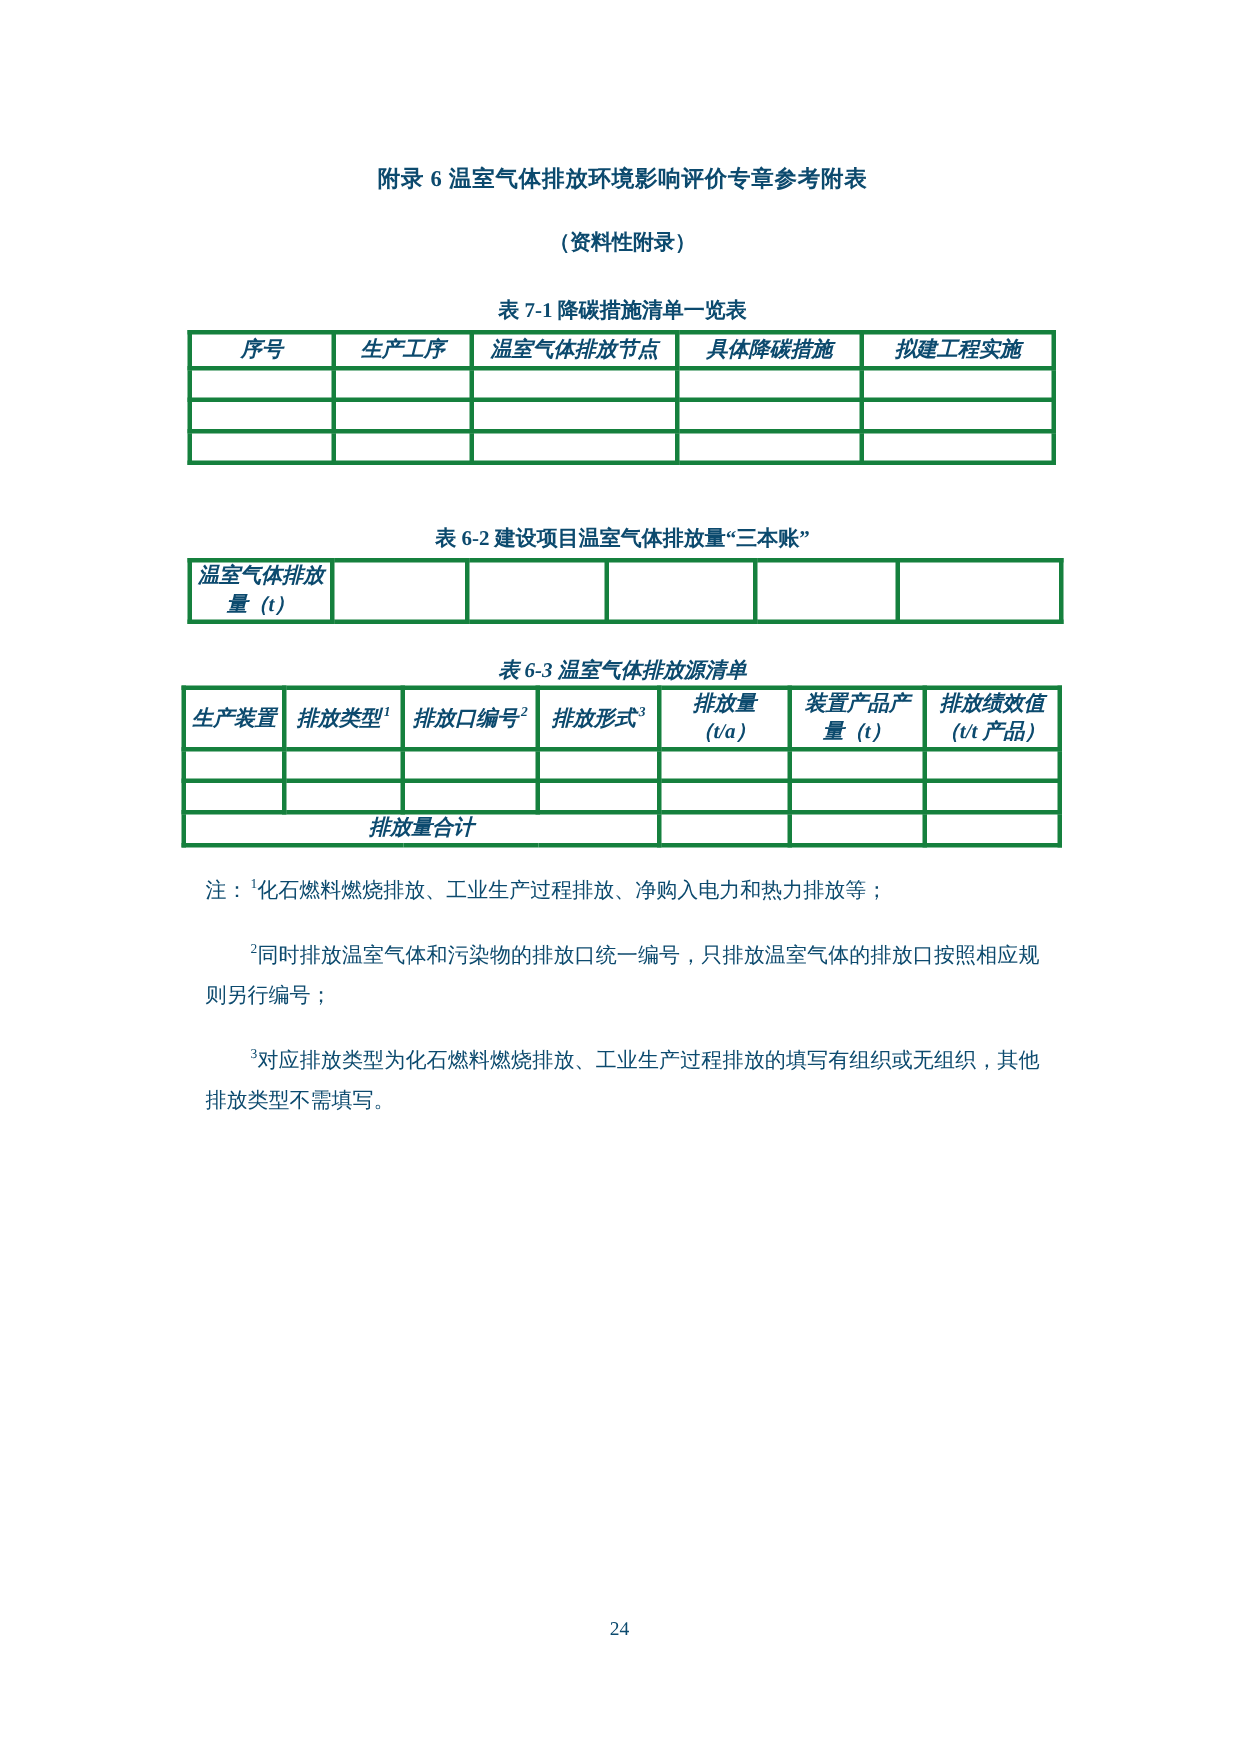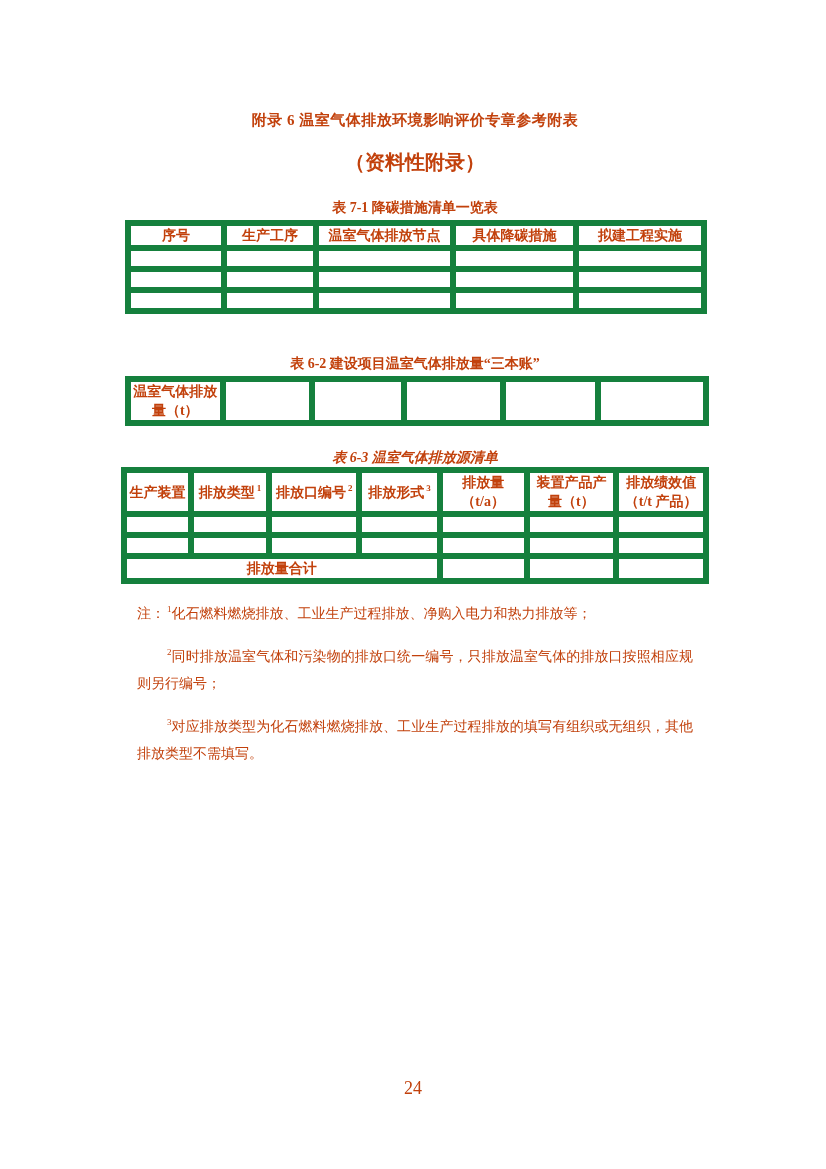--- a/index.html
+++ b/index.html
@@ -5,70 +5,71 @@
   html, body {
     margin: 0;
     padding: 0;
     background: #ffffff;
   }
   .page {
     position: relative;
     width: 826px;
     height: 1169px;
     background: #ffffff;
-    color: #c2410c;
+    color: #0c4a6e;
     font-family: "Liberation Serif", "DejaVu Serif", serif;
     overflow: hidden;
   }
   .content {
     position: absolute;
     left: 121px;
     top: 0;
     width: 588px;
   }
   .doc-title {
     margin-top: 110px;
     text-align: center;
     font-size: 15px;
     font-weight: bold;
     line-height: 20px;
     letter-spacing: 0.5px;
   }
   .doc-subtitle {
     margin-top: 23px;
     text-align: center;
-    font-size: 20px;
+    font-size: 14px;
     font-weight: bold;
     line-height: 19px;
   }
   .table-caption {
     text-align: center;
     font-size: 14px;
     font-weight: bold;
     line-height: 18px;
   }
   .cap1 { margin-top: 27px; }
   .cap2 { margin-top: 41px; }
   .cap3 { margin-top: 23px; font-style: italic; }
   table {
     border-collapse: collapse;
     table-layout: fixed;
     border: 1.5px solid #000;
   }
   .t1, .t2 { margin-left: 4px; margin-top: 3px; }
   .t3 { margin-left: 0; margin-top: 0; padding-left: 36px; }
   th, td {
-    border: 6px solid #15803d;
+    border: 3px solid #15803d;
     text-align: center;
     vertical-align: middle;
     font-size: 14px;
     line-height: 19px;
     padding: 0 2px;
     white-space: pre-line;
     overflow: hidden;
+    font-style: italic;
   }
   th { font-weight: bold; }
   sup {
     font-size: 9px;
     line-height: 0;
     margin-left: 2px;
   }
   .t1 .head-row  { height: 24px; }
   .t1 .data-row  { height: 21px; }
   .t2 .head-row  { height: 45px; }
@@ -83,21 +84,21 @@
     text-align: justify;
   }
   .note { margin: 16px; }
   .note.indent { text-indent: 2em; }
   .page-number {
     position: absolute;
     top: 1078px;
     left: 0;
     width: 826px;
     text-align: center;
-    font-size: 18px;
+    font-size: 13px;
   }
 </style>
 </head>
 <body>
 
 <div class="page">
   <div class="content">
 
     <div class="doc-title">附录 6 温室气体排放环境影响评价专章参考附表</div>
     <div class="doc-subtitle">（资料性附录）</div>

